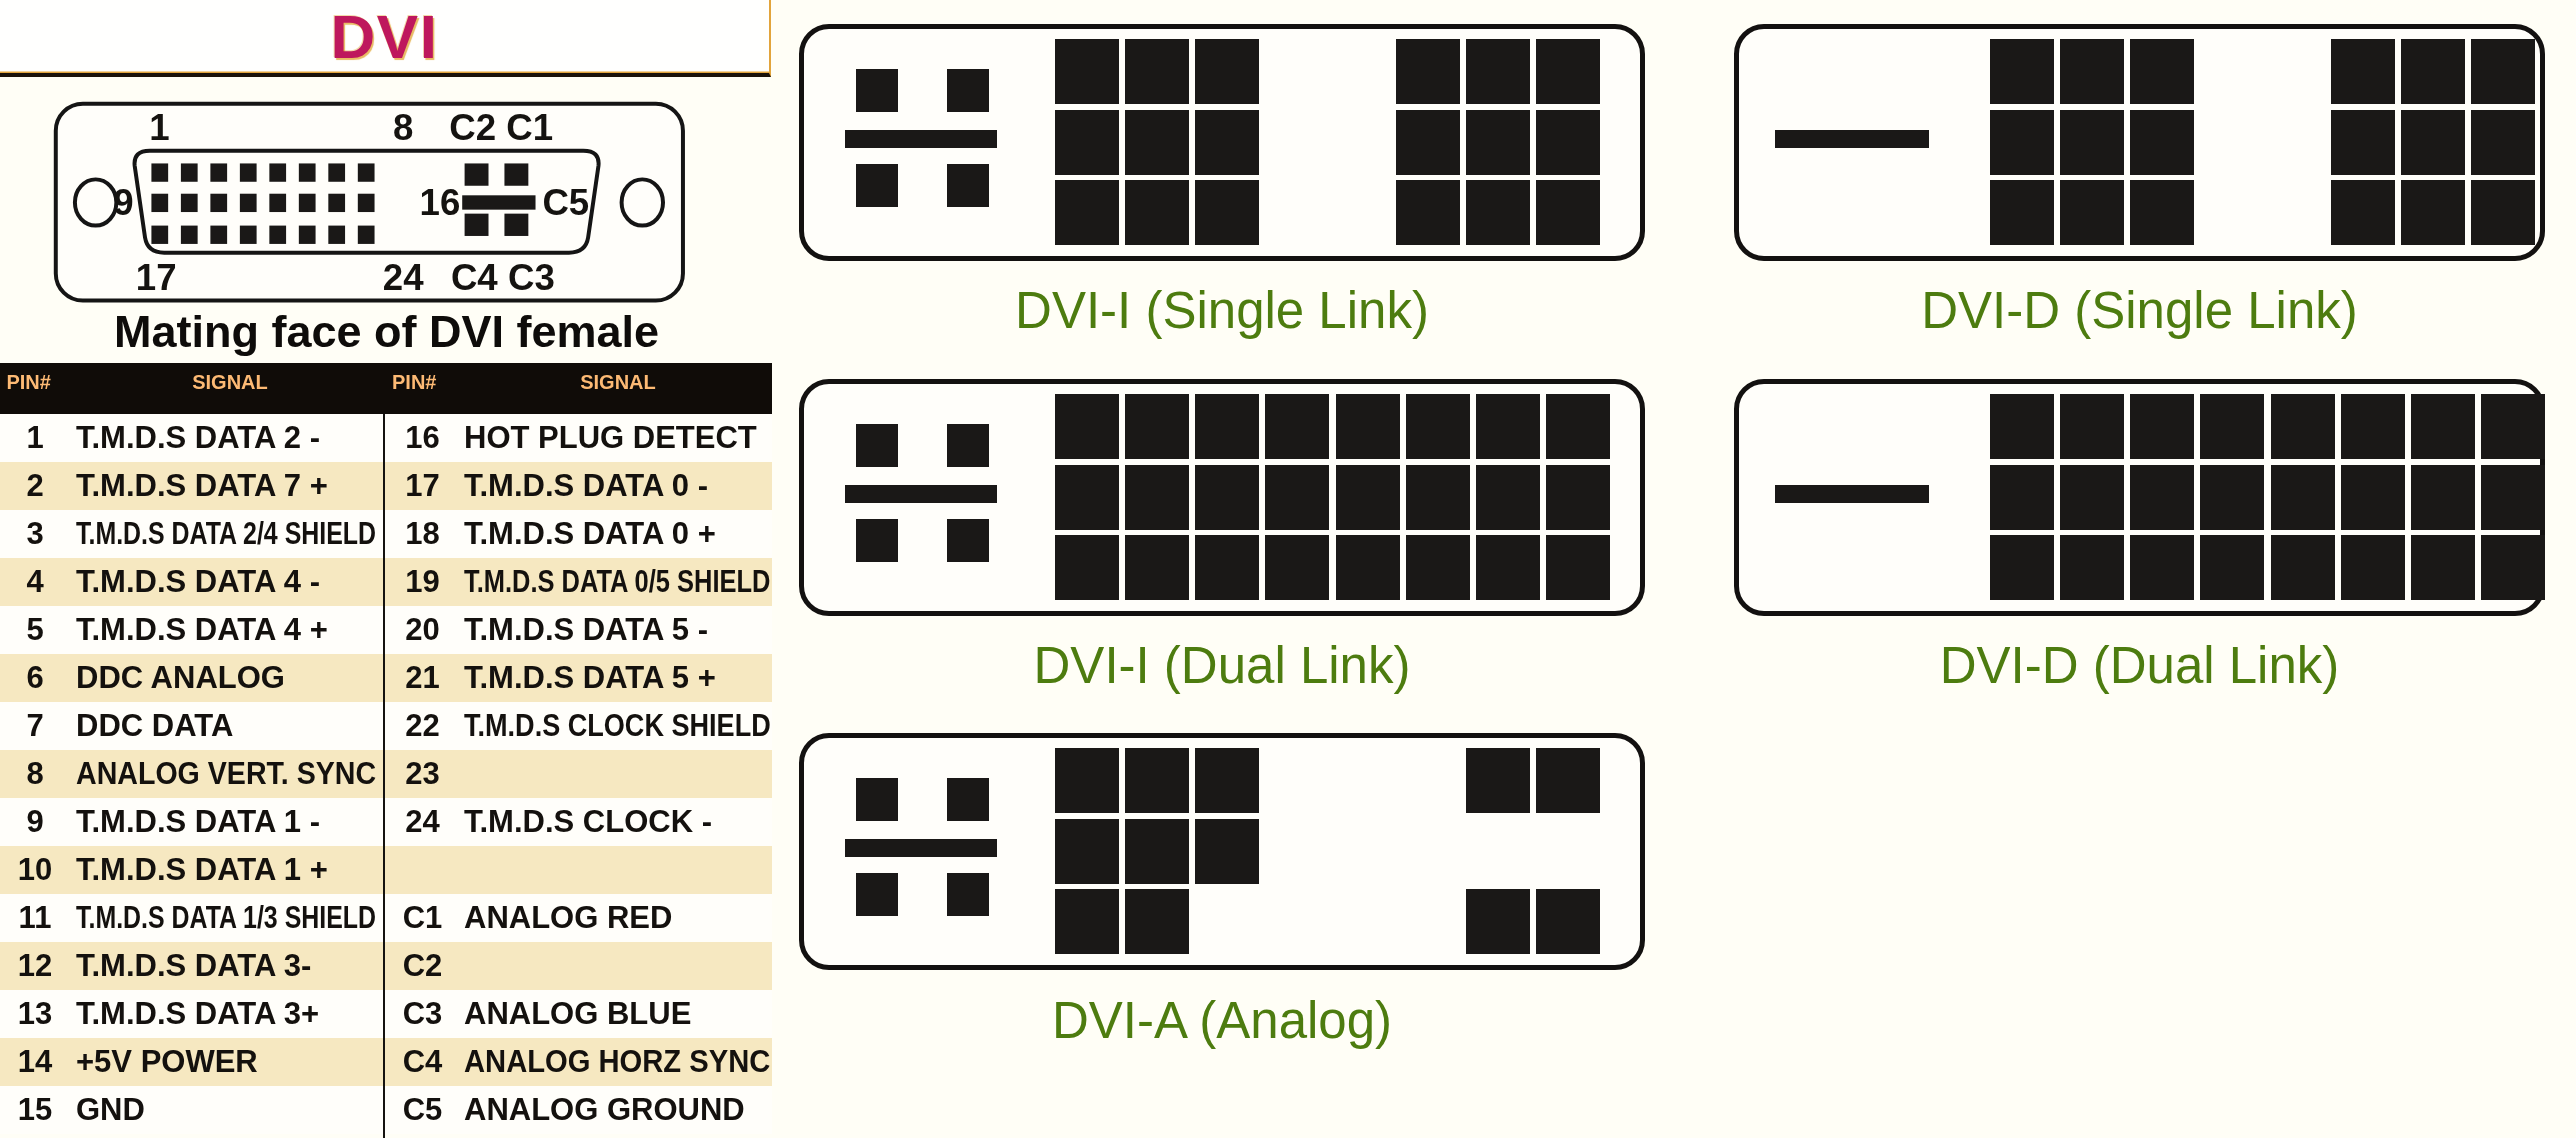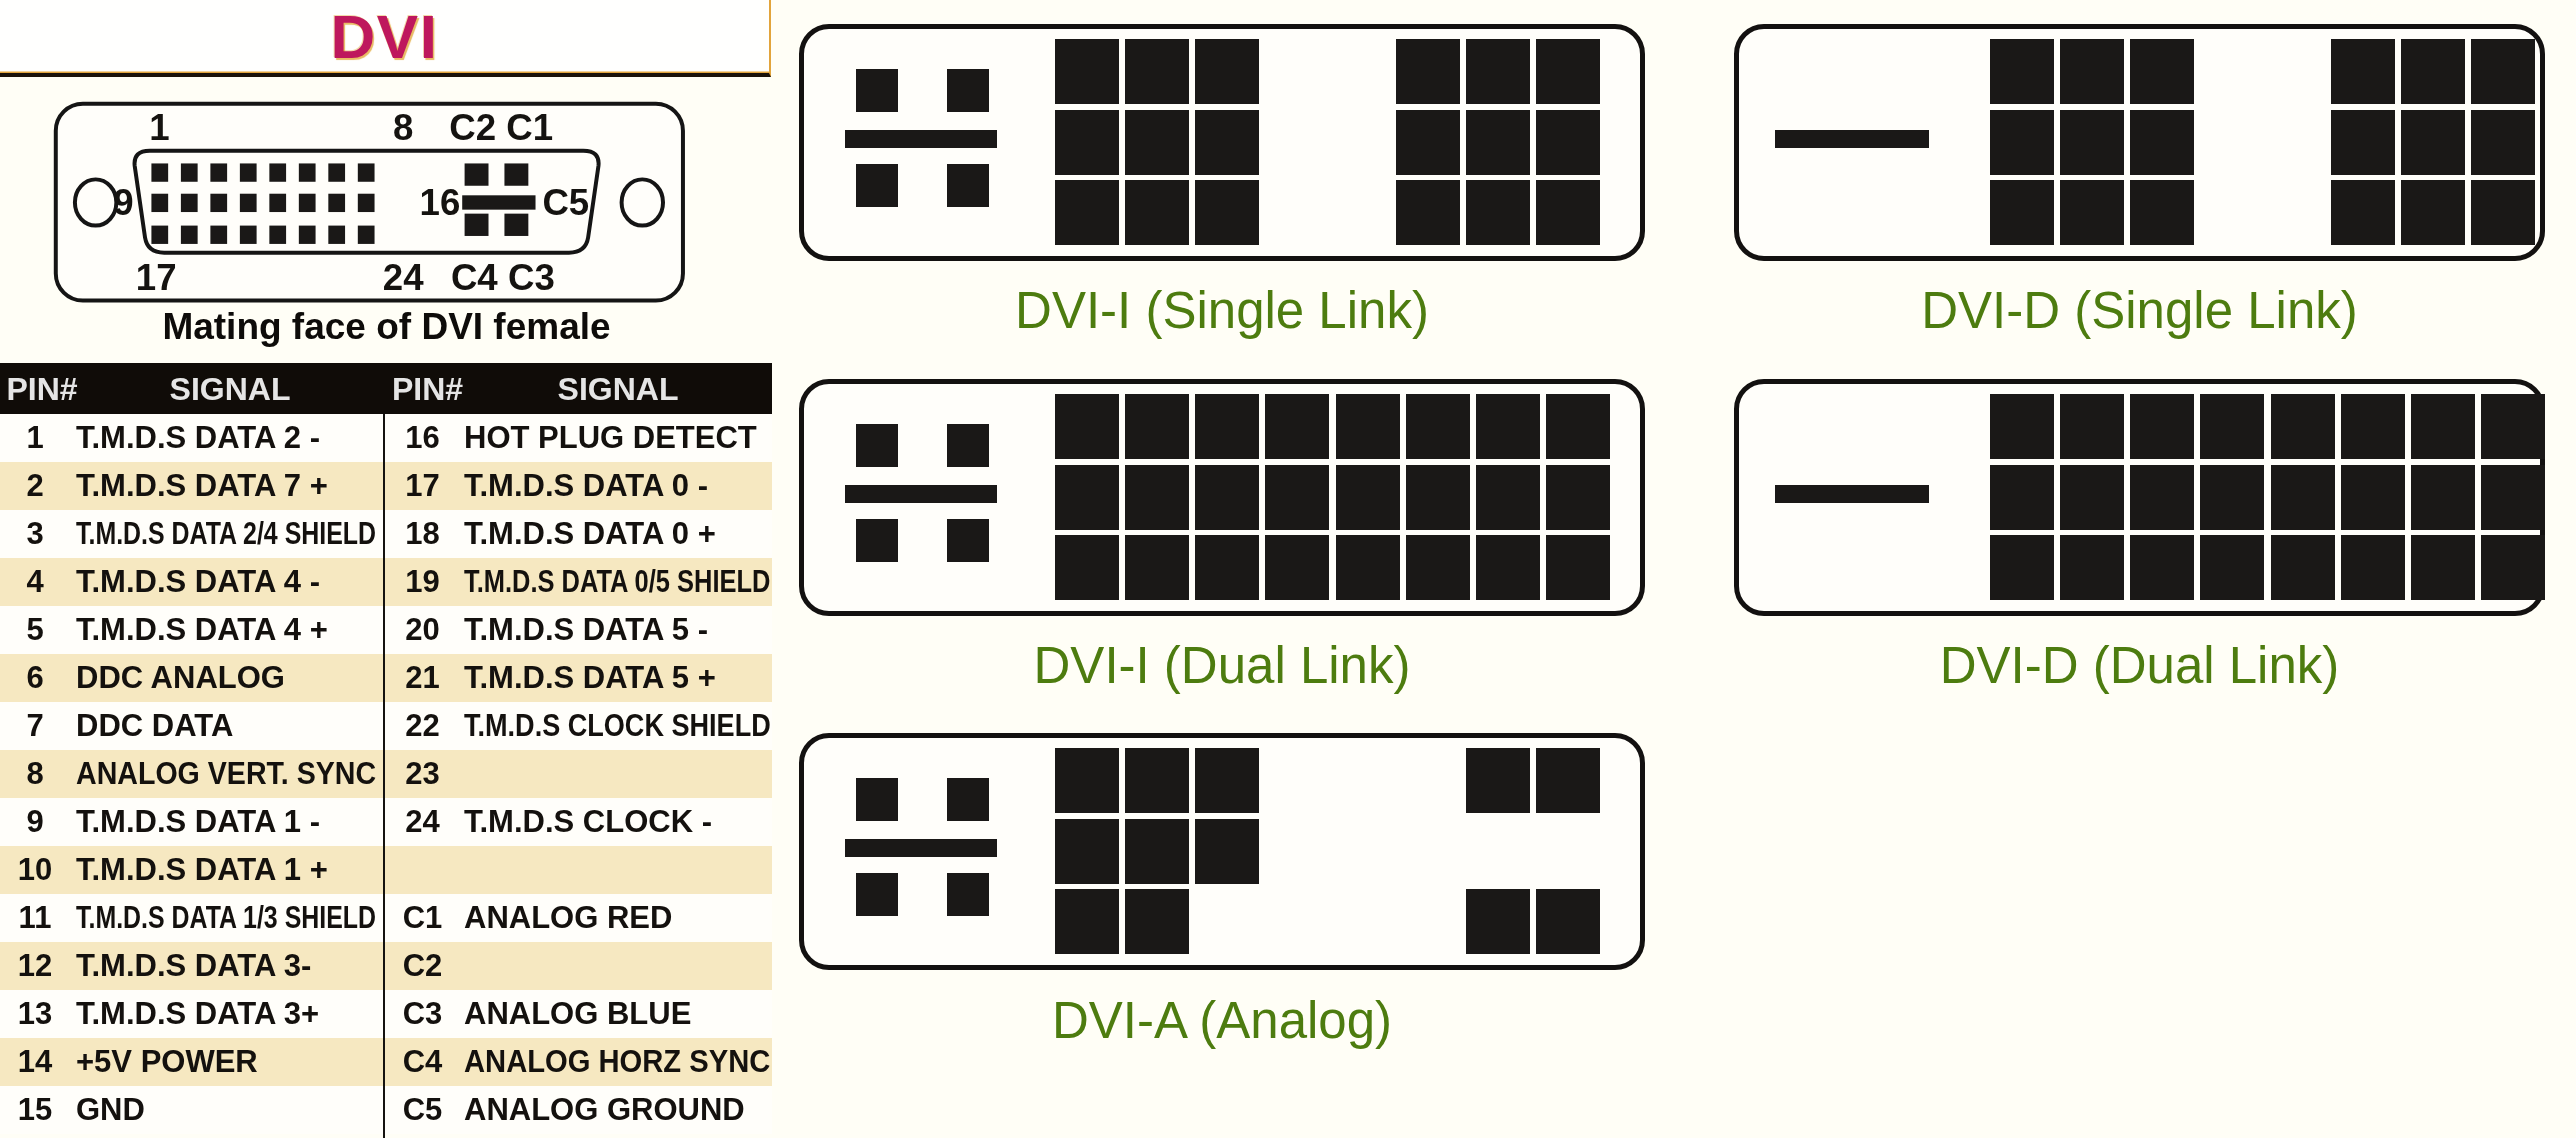--- a/index.html
+++ b/index.html
@@ -9,25 +9,25 @@
   .left-panel{position:absolute;left:0;top:0;width:773px;height:1139px;}
   .title-box{position:absolute;left:0;top:0;width:769px;height:73px;background:#FFFFFE;
              border-bottom:4.8px solid #1A120A;border-right:2.4px solid #E2A43C;
              box-shadow:inset 0 -1.6px 0 #E2A43C;
              display:flex;align-items:center;justify-content:center;}
   .title-box h1{margin:0;font-size:62px;font-weight:bold;letter-spacing:1.6px;color:#be185d;
                 text-shadow:1.6px 2.4px 0.8px rgba(224,164,48,.75), -0.8px -0.8px 0 rgba(224,164,48,.4);}
   .mating-svg{position:absolute;left:0;top:94px;}
   .mating-svg text{font-family:"Liberation Sans",sans-serif;font-weight:bold;fill:#151310;}
   .caption{position:absolute;left:0;top:306px;width:773px;text-align:center;
-           font-size:37px;font-weight:bold;color:#0E0C0A;}
+           font-size:45px;font-weight:bold;color:#0E0C0A;}
   
   .pin-table{position:absolute;left:0;top:363px;width:772px;height:776px;}
   .pt-header{position:absolute;left:0;top:0;width:772px;height:51px;background:#100C08;}
-  .pt-header span{position:absolute;top:8px;color:#e5e5e5;font-size:32px;font-weight:bold;}
+  .pt-header span{position:absolute;top:8px;color:#fdba74;font-size:20px;font-weight:bold;}
   .h-pin-l{left:6.4px;}  .h-sig-l{left:76px;width:308px;text-align:center;}
   .h-pin-r{left:392px;} .h-sig-r{left:464px;width:308px;text-align:center;}
   .rows{position:absolute;left:0;top:51px;width:772px;}
   .table-row{position:relative;width:772px;height:48px;background:#FFFEFA;}
   .table-row.cream{background:#F6E8C1;}
   .cell{position:absolute;top:0;height:48px;display:flex;align-items:center;
         font-size:31px;font-weight:bold;color:#14110E;white-space:nowrap;overflow:visible;}
   .numL{left:0;width:70px;justify-content:center;}
   .sigL{left:76px;width:304px;}
   .numR{left:389px;width:67px;justify-content:center;}

